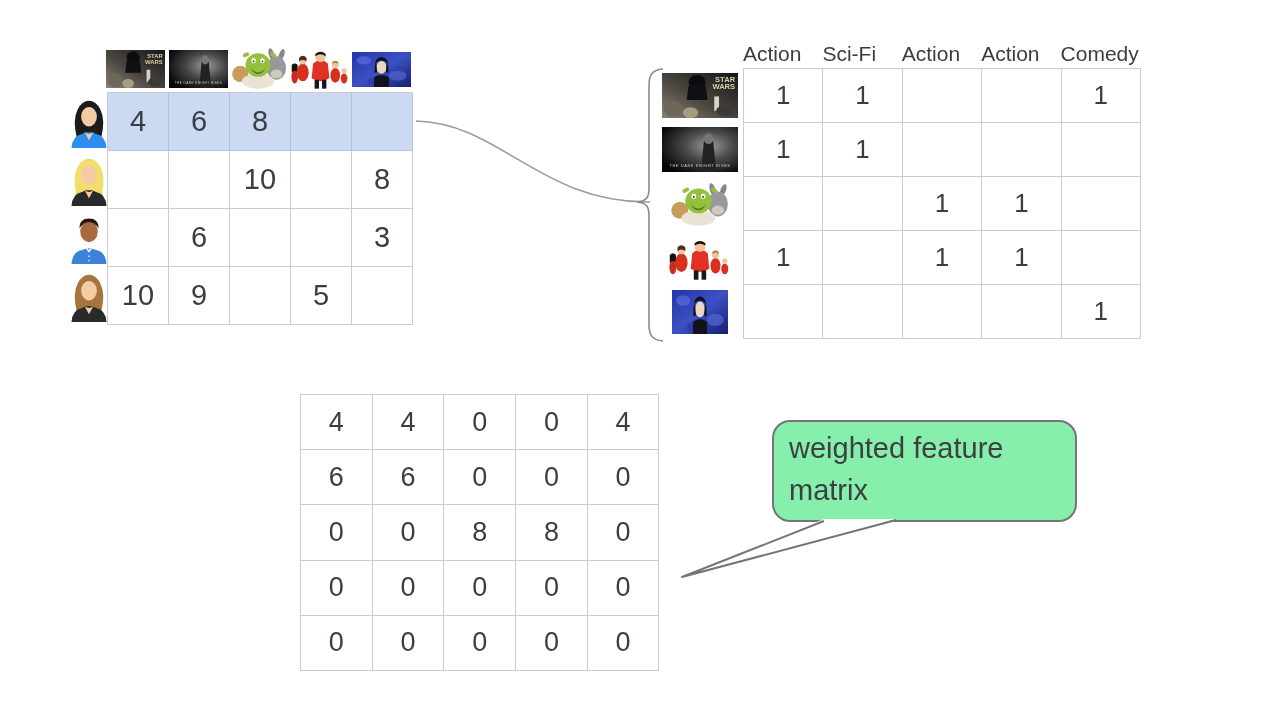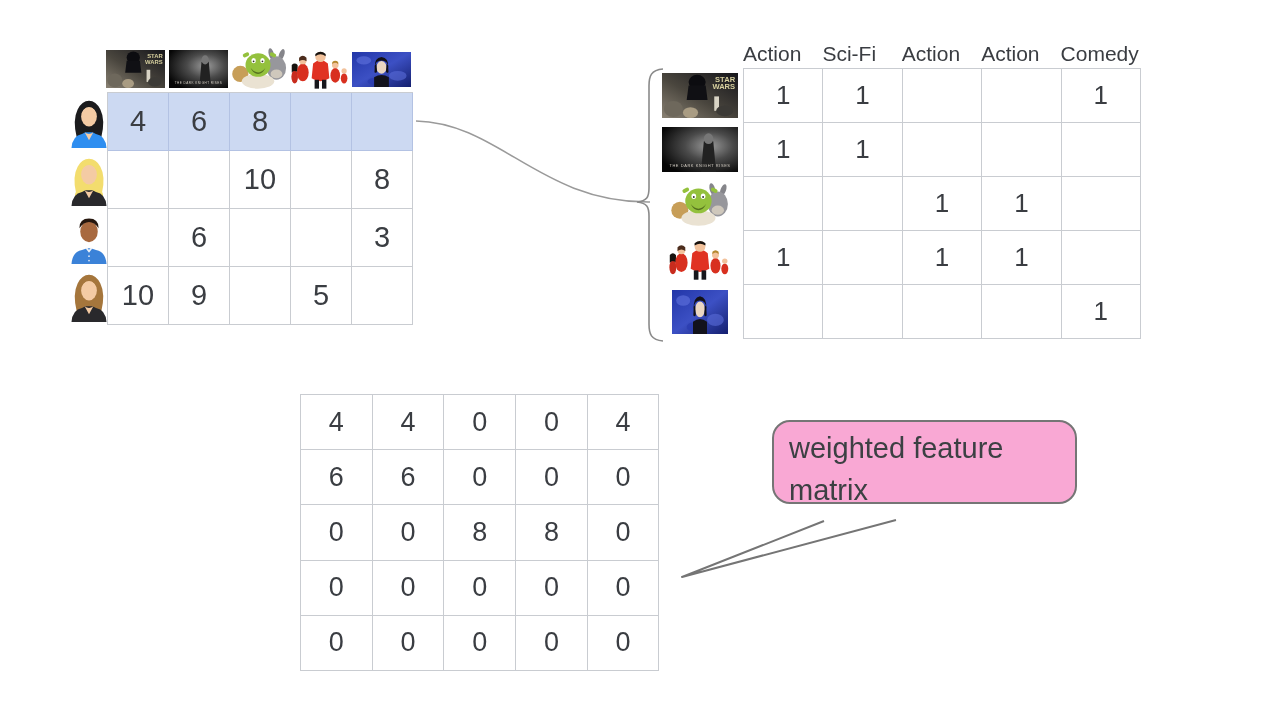--- a/index.html
+++ b/index.html
@@ -21,22 +21,22 @@
   .genres span{width:79.4px;text-align:left;white-space:nowrap;}
   
   .tp{position:absolute;top:50px;height:38px;width:59px;}
   .tp svg{width:100%;height:100%;}
   .rp{position:absolute;left:661px;width:78px;height:47px;display:flex;align-items:center;justify-content:center;}
   .sv-full{width:76px;height:45px;} .sv-cut{width:62px;height:46px;} .sv-small{width:56px;height:44px;}
   
   .av{position:absolute;left:68px;width:42px;height:49px;}
   .av svg{width:100%;height:100%;}
   
-  .bubble{position:absolute;left:772px;top:420px;width:305px;height:84px;box-sizing:border-box;
-          border:2px solid #757575;border-radius:18px;background:#f9a8d4;
+  .bubble{position:absolute;left:772px;top:420px;width:305px;height:102px;box-sizing:border-box;
+          border:2px solid #757575;border-radius:18px;background:#86efac;
           padding:5px 12px 0 15px;font-size:29px;line-height:42px;color:#3c4043;z-index:1;}
   
   .overlay{position:absolute;left:0;top:0;width:1280px;height:720px;z-index:5;pointer-events:none;}
   .hidden-defs{position:absolute;width:0;height:0;overflow:hidden;}
 </style>
 </head>
 <body>
 
 <svg class="hidden-defs" aria-hidden="true">
   <defs>

